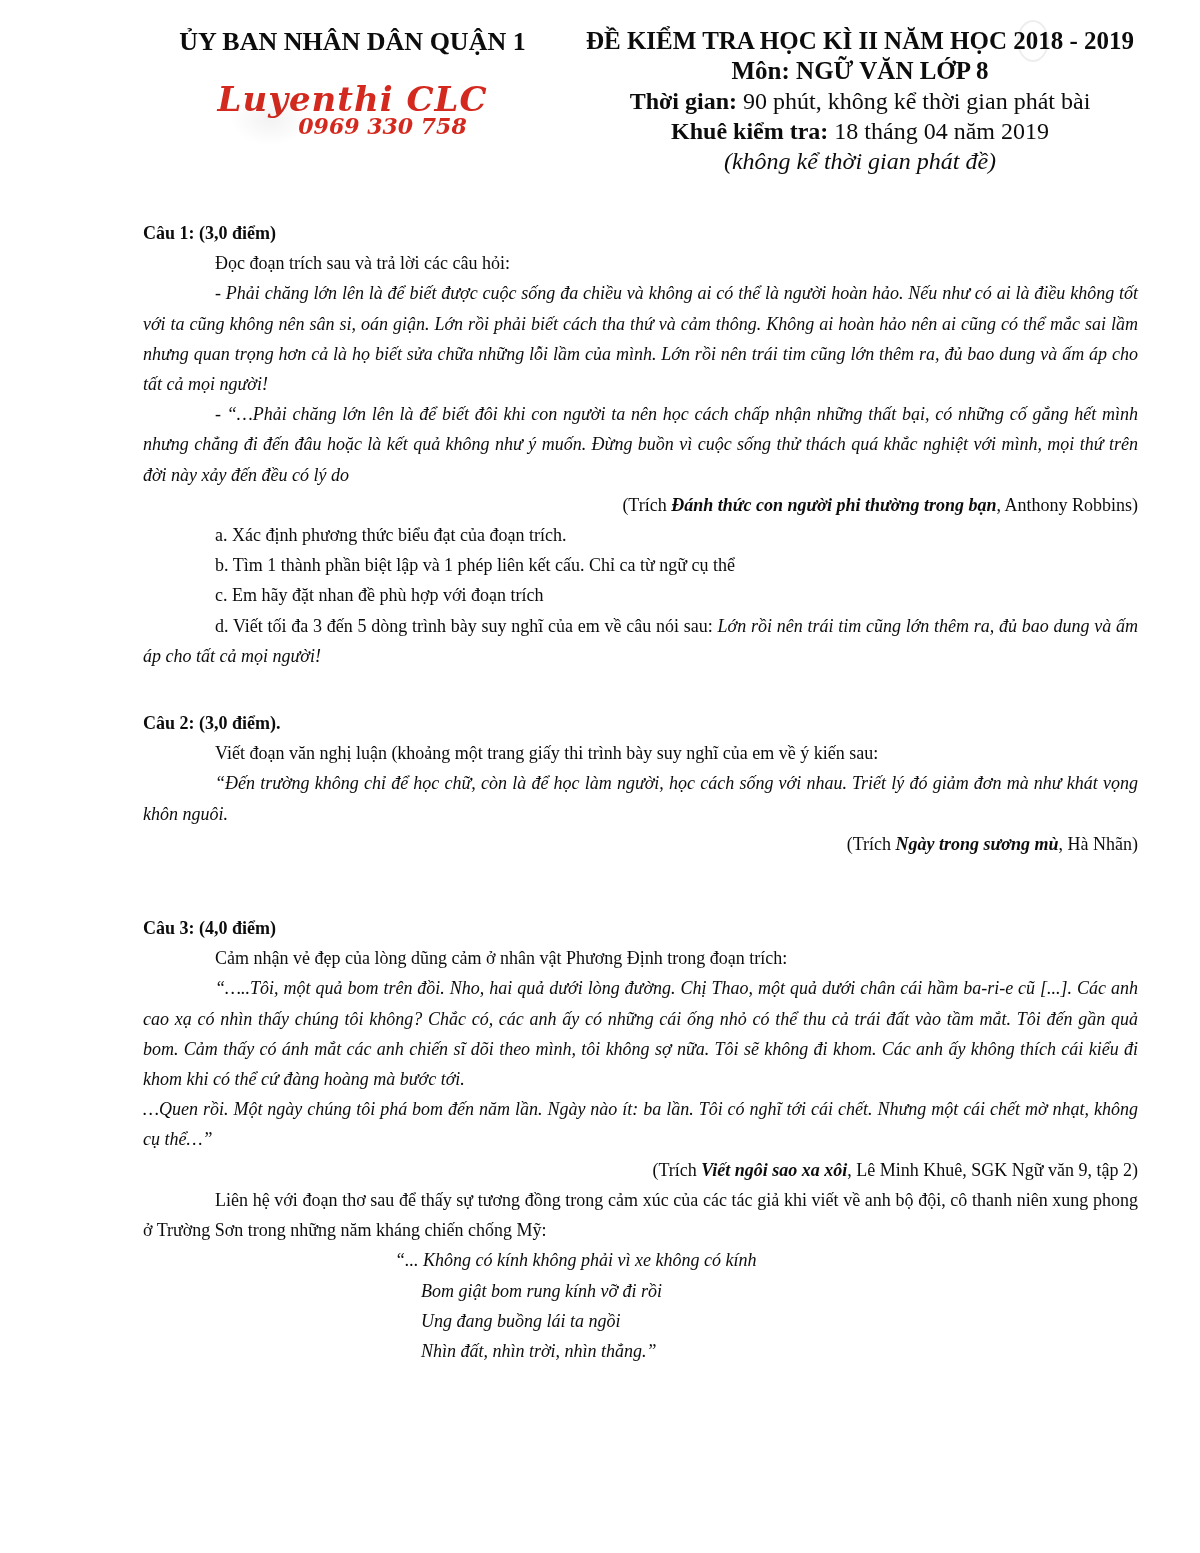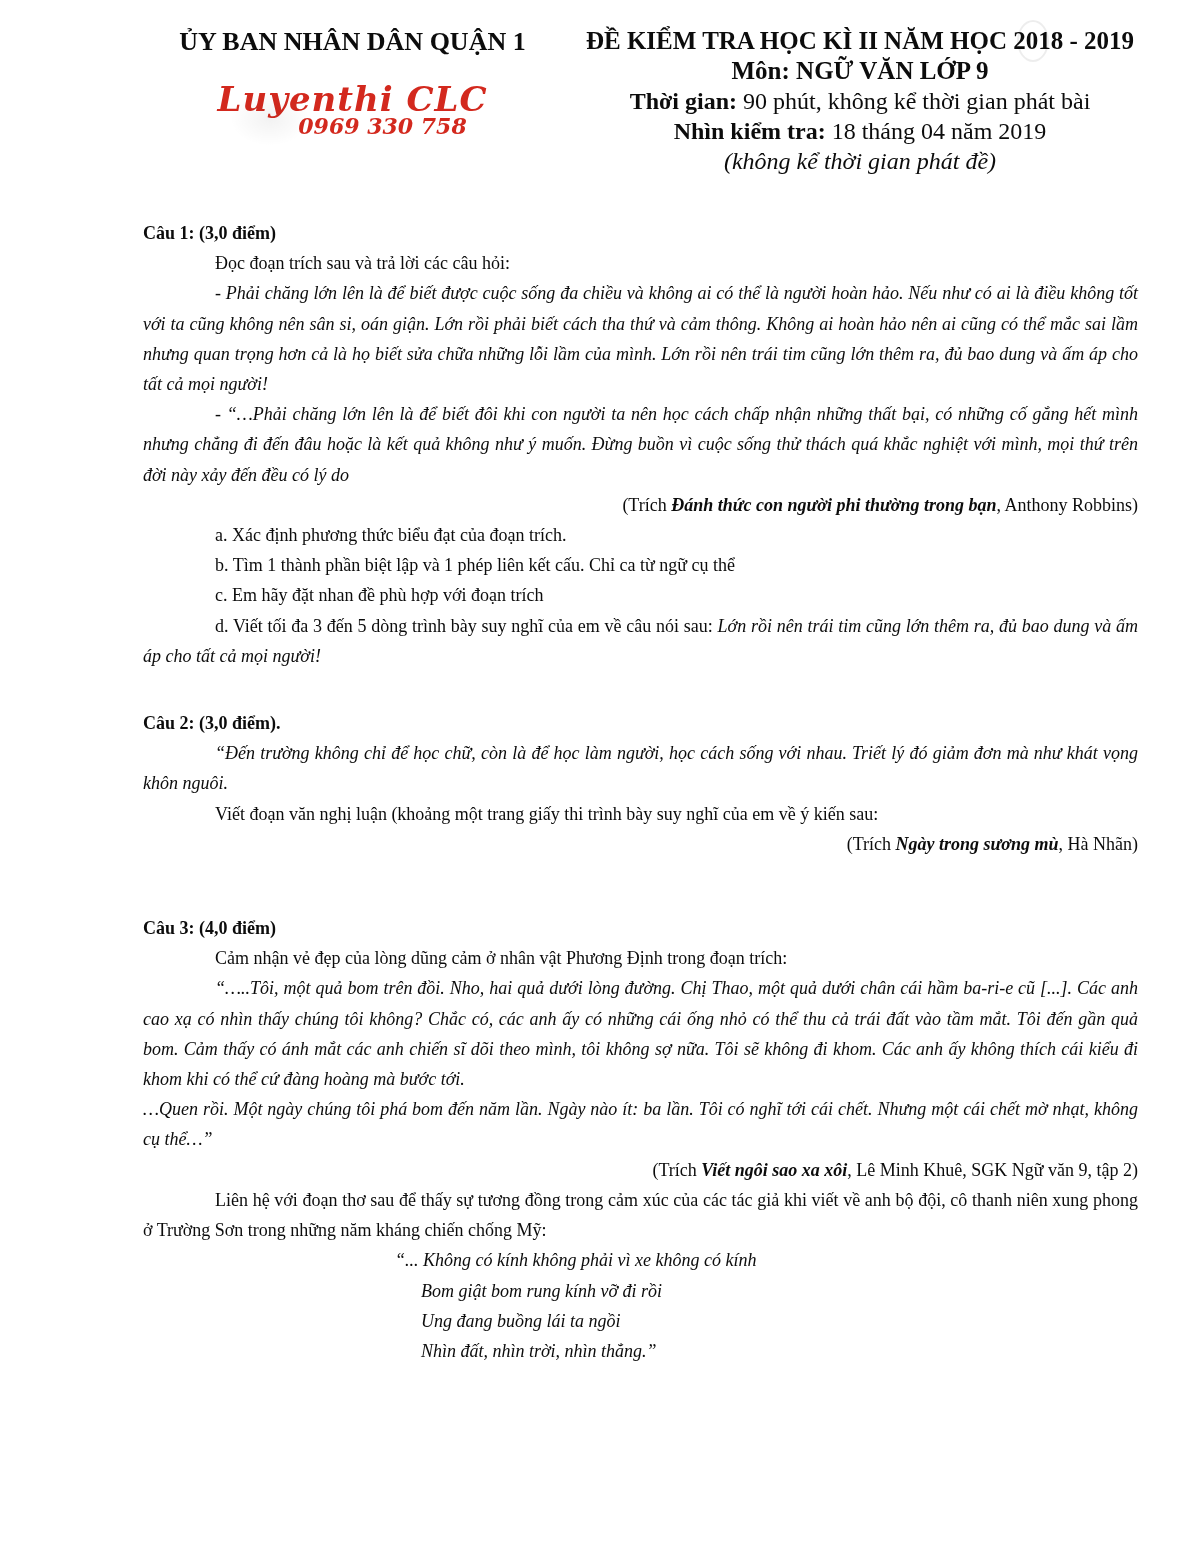--- a/index.html
+++ b/index.html
@@ -100,45 +100,45 @@
       <div class="logo-wrap">
         <span class="logo-smudge"></span>
         <div class="logo-text">Luyenthi CLC</div>
         <div class="logo-phone">0969 330 758</div>
       </div>
     </div>
 
     <div class="header-right">
       <span class="wm-circle"></span>
       <div class="exam-title">ĐỀ KIỂM TRA HỌC KÌ II NĂM HỌC 2018 - 2019</div>
-      <div class="exam-title">Môn: NGỮ VĂN LỚP 9</div>
+      <div class="exam-title">Môn: NGỮ VĂN LỚP 8</div>
       <div class="exam-line"><span class="bold">Thời gian:</span><span> 90 phút, không kể thời gian phát bài</span></div>
-      <div class="exam-line"><span class="bold">Nhìn kiểm tra:</span><span> 18 tháng 04 năm 2019</span></div>
+      <div class="exam-line"><span class="bold">Khuê kiểm tra:</span><span> 18 tháng 04 năm 2019</span></div>
       <div class="exam-line it">(không kể thời gian phát đề)</div>
     </div>
   </div>
 
   <div class="main">
 
     <section>
       <p class="h-line">Câu 1: (3,0 điểm)</p>
       <p class="ind">Đọc đoạn trích sau và trả lời các câu hỏi:</p>
       <p class="ind it">- Phải chăng lớn lên là để biết được cuộc sống đa chiều và không ai có thể là người hoàn hảo. Nếu như có ai là điều không tốt với ta cũng không nên sân si, oán giận. Lớn rồi phải biết cách tha thứ và cảm thông. Không ai hoàn hảo nên ai cũng có thể mắc sai lầm nhưng quan trọng hơn cả là họ biết sửa chữa những lỗi lầm của mình. Lớn rồi nên trái tim cũng lớn thêm ra, đủ bao dung và ấm áp cho tất cả mọi người!</p>
       <p class="ind it">- “…Phải chăng lớn lên là để biết đôi khi con người ta nên học cách chấp nhận những thất bại, có những cố gắng hết mình nhưng chẳng đi đến đâu hoặc là kết quả không như ý muốn. Đừng buồn vì cuộc sống thử thách quá khắc nghiệt với mình, mọi thứ trên đời này xảy đến đều có lý do</p>
       <p class="src"><span>(Trích </span><span class="bold it">Đánh thức con người phi thường trong bạn</span><span>, Anthony Robbins)</span></p>
       <p class="ind">a. Xác định phương thức biểu đạt của đoạn trích.</p>
       <p class="ind">b. Tìm 1 thành phần biệt lập và 1 phép liên kết cấu. Chỉ ca từ ngữ cụ thể</p>
       <p class="ind">c. Em hãy đặt nhan đề phù hợp với đoạn trích</p>
       <p class="ind"><span>d. Viết tối đa 3 đến 5 dòng trình bày suy nghĩ của em về câu nói sau: </span><span class="it">Lớn rồi nên trái tim cũng lớn thêm ra, đủ bao dung và ấm áp cho tất cả mọi người!</span></p>
     </section>
 
     <section class="sec2">
       <p class="h-line">Câu 2: (3,0 điểm).</p>
+      <p class="ind">Viết đoạn văn nghị luận (khoảng một trang giấy thi trình bày suy nghĩ của em về ý kiến sau:</p>
       <p class="ind it">“Đến trường không chỉ để học chữ, còn là để học làm người, học cách sống với nhau. Triết lý đó giảm đơn mà như khát vọng khôn nguôi.</p>
-      <p class="ind">Viết đoạn văn nghị luận (khoảng một trang giấy thi trình bày suy nghĩ của em về ý kiến sau:</p>
       <p class="src"><span>(Trích </span><span class="bold it">Ngày trong sương mù</span><span>, Hà Nhãn)</span></p>
     </section>
 
     <section class="sec3">
       <p class="h-line">Câu 3: (4,0 điểm)</p>
       <p class="ind">Cảm nhận vẻ đẹp của lòng dũng cảm ở nhân vật Phương Định trong đoạn trích:</p>
       <p class="ind it">“…..Tôi, một quả bom trên đồi. Nho, hai quả dưới lòng đường. Chị Thao, một quả dưới chân cái hầm ba-ri-e cũ [...]. Các anh cao xạ có nhìn thấy chúng tôi không? Chắc có, các anh ấy có những cái ống nhỏ có thể thu cả trái đất vào tầm mắt. Tôi đến gần quả bom. Cảm thấy có ánh mắt các anh chiến sĩ dõi theo mình, tôi không sợ nữa. Tôi sẽ không đi khom. Các anh ấy không thích cái kiểu đi khom khi có thể cứ đàng hoàng mà bước tới.</p>
       <p class="it">…Quen rồi. Một ngày chúng tôi phá bom đến năm lần. Ngày nào ít: ba lần. Tôi có nghĩ tới cái chết. Nhưng một cái chết mờ nhạt, không cụ thể…”</p>
       <p class="src"><span>(Trích </span><span class="bold it">Viết ngôi sao xa xôi</span><span>, Lê Minh Khuê, SGK Ngữ văn 9, tập 2)</span></p>
       <p class="ind">Liên hệ với đoạn thơ sau để thấy sự tương đồng trong cảm xúc của các tác giả khi viết về anh bộ đội, cô thanh niên xung phong ở Trường Sơn trong những năm kháng chiến chống Mỹ:</p>

